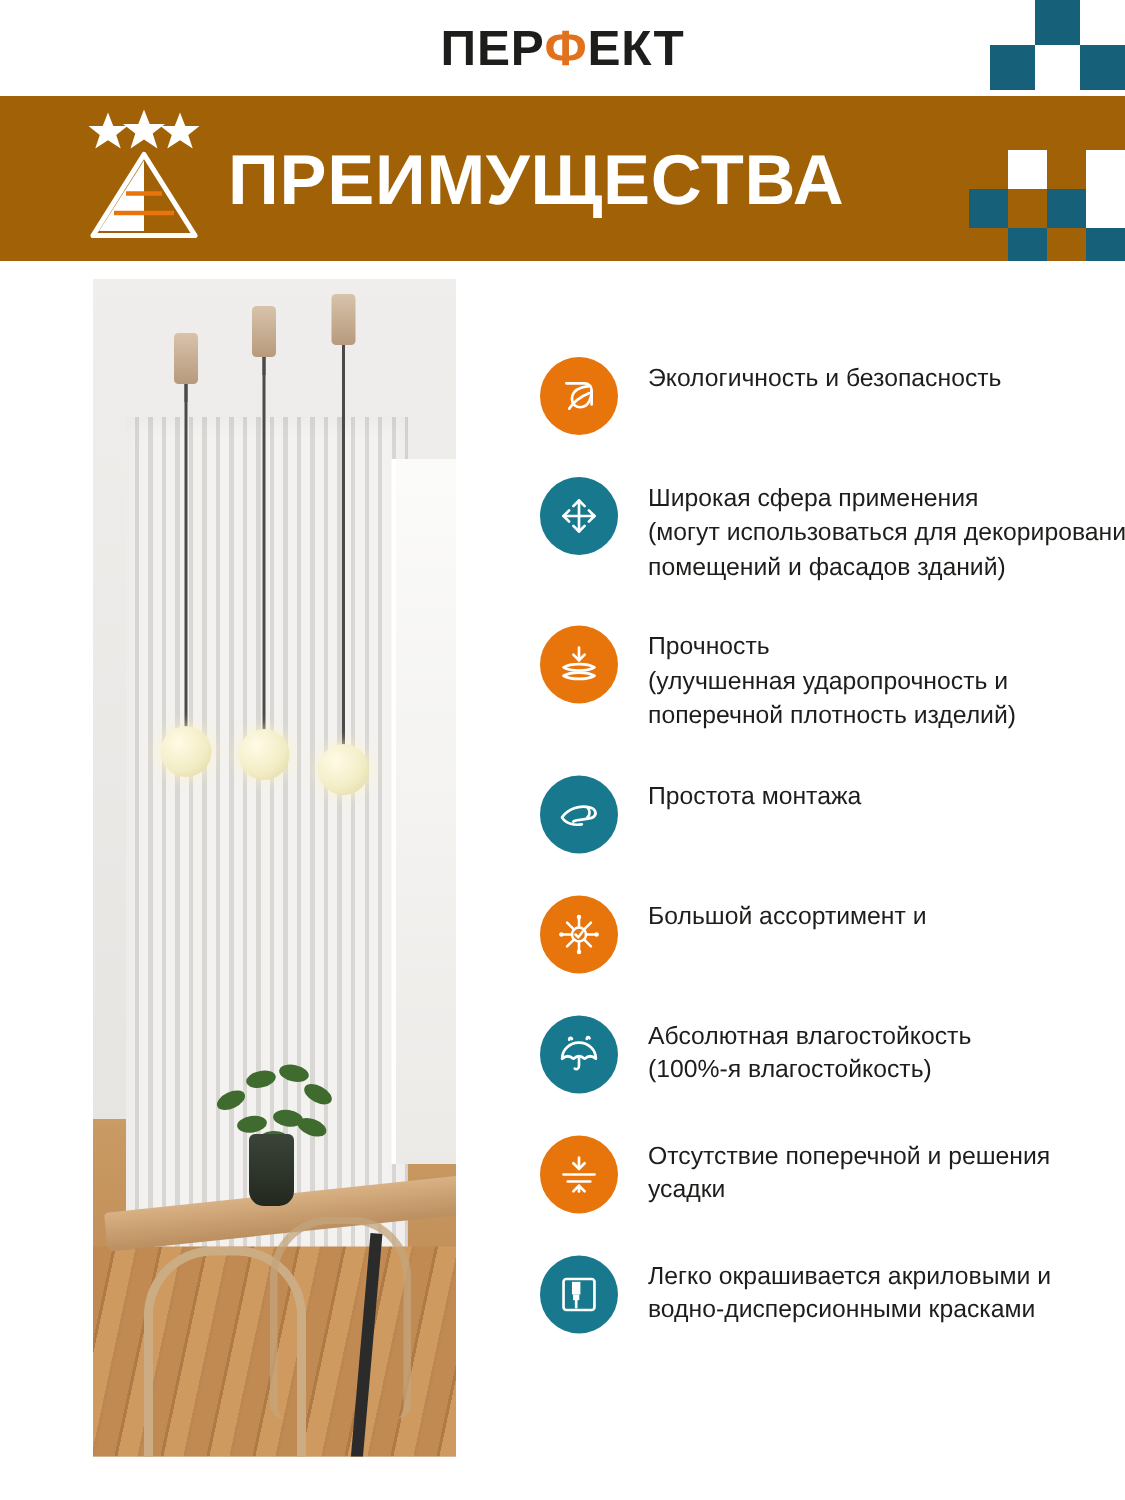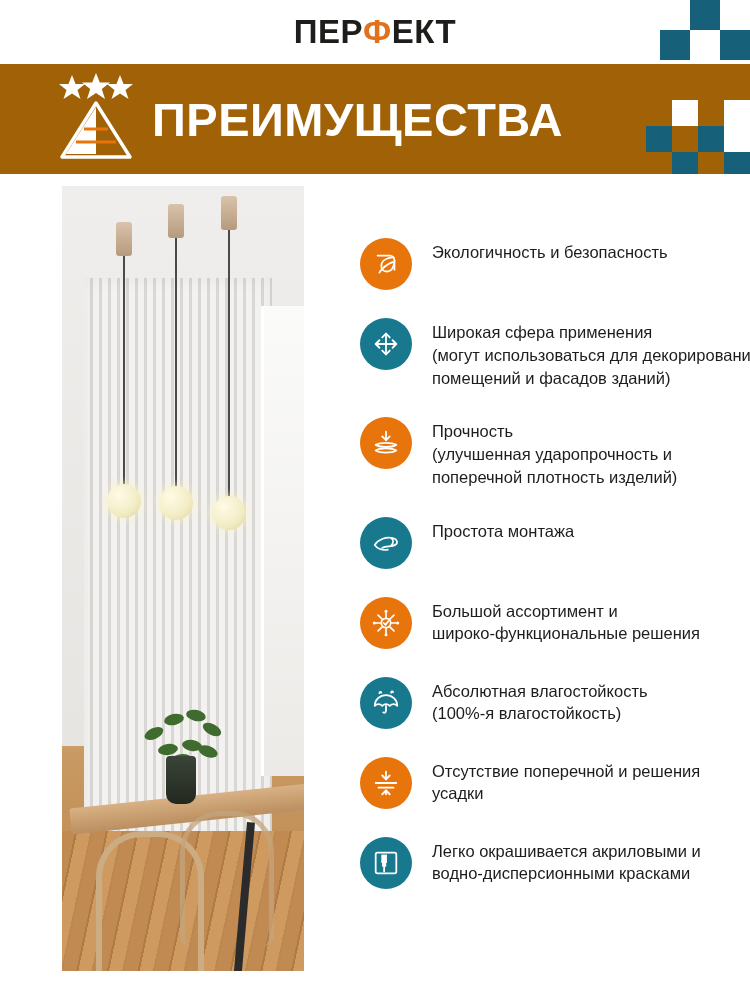--- a/index.html
+++ b/index.html
@@ -388,21 +388,20 @@
             <line x1="24.5" y1="7.5" x2="19.5" y2="12.5"></line>
             <line x1="12.5" y1="19.5" x2="7.5" y2="24.5"></line>
             <circle cx="16" cy="3.5" r="1.6" fill="#ffffff" stroke="none"></circle>
             <circle cx="16" cy="28.5" r="1.6" fill="#ffffff" stroke="none"></circle>
             <circle cx="3.5" cy="16" r="1.6" fill="#ffffff" stroke="none"></circle>
             <circle cx="28.5" cy="16" r="1.6" fill="#ffffff" stroke="none"></circle>
           </svg>
         </div>
         <div class="txt">
           <span class="l">Большой ассортимент и</span>
-          <span class="l">широко-функциональные решения</span>
         </div>
       </div>
 
       <div class="benefit">
         <div class="ico teal">
           <svg width="30" height="30" viewBox="0 0 32 32" fill="none" stroke="#ffffff" stroke-width="1.9" stroke-linecap="round" stroke-linejoin="round">
             <path d="M4 19 C4 12.5 9.4 7.5 16 7.5 C22.6 7.5 28 12.5 28 19 C25.5 16.8 22.5 16.8 20 19 C17.5 16.8 14.5 16.8 12 19 C9.5 16.8 6.5 16.8 4 19Z"></path>
             <path d="M16 19 V24 C16 26 14.5 27 13 26"></path>
             <path d="M9 5.5 C9 4 10.5 3.5 11 5"></path>
             <path d="M21.5 5 C21.5 3.5 23 3 23.5 4.5"></path>

